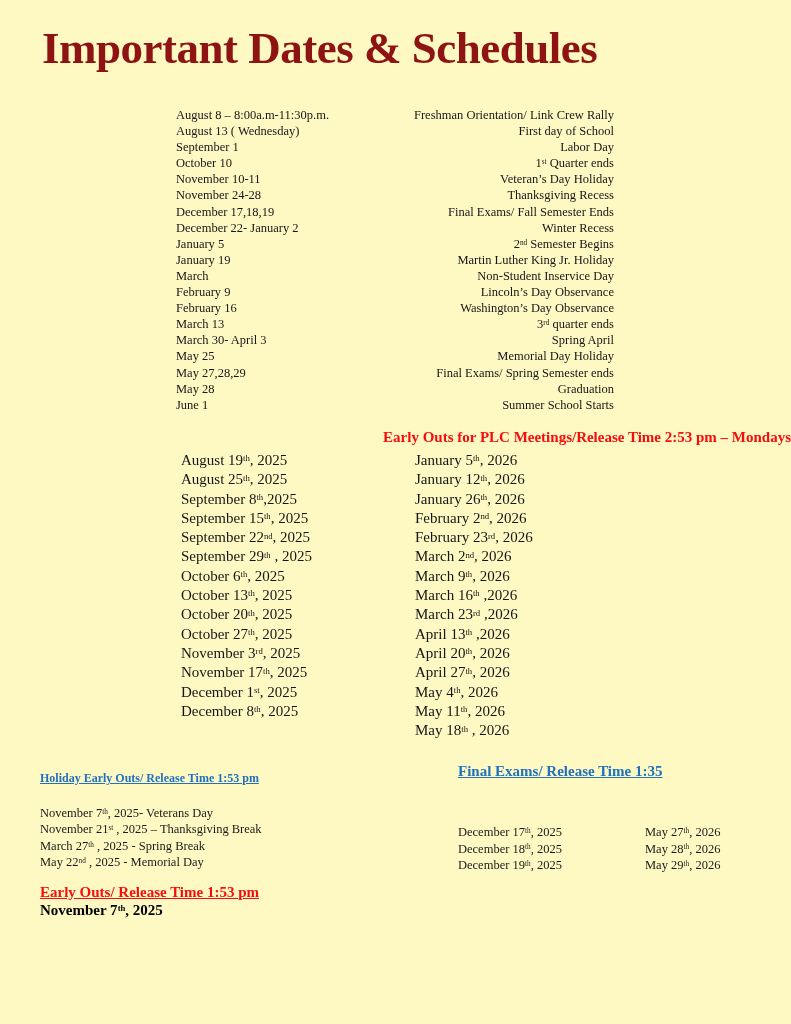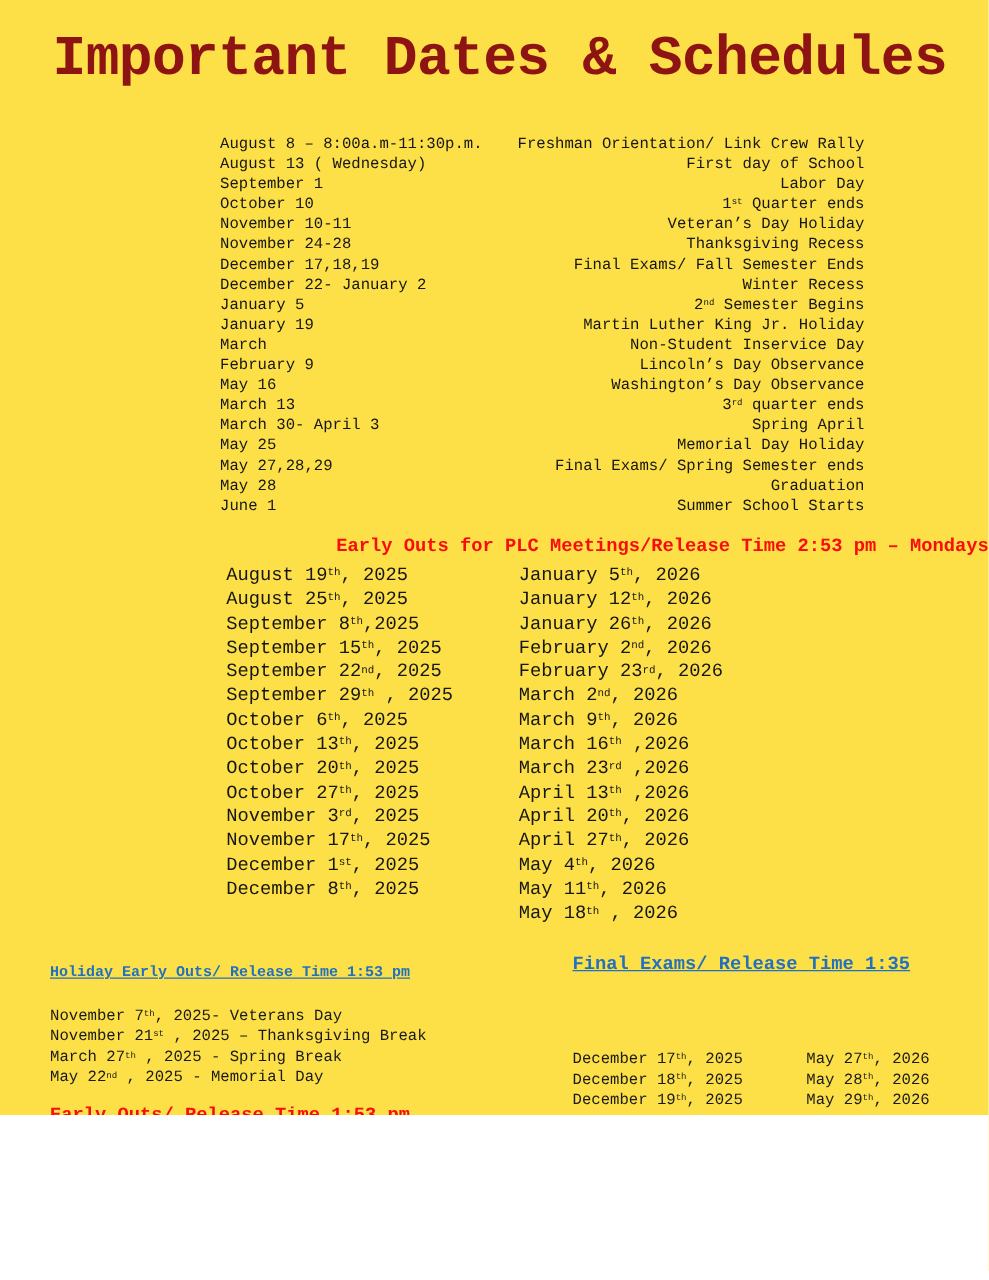--- a/index.html
+++ b/index.html
@@ -1,21 +1,21 @@
 <!DOCTYPE html>
 <html style="--title_red: #8e1414; --bright_red: #f70d0d; --blue: #2270c0;"><head>
 <meta charset="utf-8">
 <style>
   html, body { margin: 0; padding: 0; background: #ffffff; }
   .page {
     position: relative;
     width: 791px;
-    height: 892px;
-    background: #fde047;
-    font-family: Liberation Mono, monospace;
+    height: 1024px;
+    background: #fef9c3;
+    font-family: Liberation Serif, serif;
     color: #1a1a1a;
     overflow: hidden;
   }
   sup {
     font-size: 0.58em;
     vertical-align: baseline;
     position: relative;
     top: -0.42em;
     line-height: 0;
   }
@@ -80,21 +80,21 @@
     position: absolute;
     left: 458px;
     top: 763px;
     font-size: 12.5px;
   }
   .fe-heading {
     font-size: 15px;
     font-weight: 700;
     color: var(--blue, #2270c0);
     text-decoration: underline;
-    margin-bottom: 59px;
+    margin-bottom: 44px;
     white-space: nowrap;
   }
   .fe-row { display: flex; line-height: 16.5px; white-space: nowrap; }
   .fe-fall { flex: 0 0 187px; width: 187px; }
   .early-outs {
     position: absolute;
     left: 40px;
     top: 884px;
     font-size: 15px;
   }
@@ -174,21 +174,21 @@
         <span class="sdate">March</span>
         <span class="sevent">Non-Student Inservice Day</span>
       </div>
 
       <div class="srow">
         <span class="sdate">February 9</span>
         <span class="sevent">Lincoln’s Day Observance</span>
       </div>
 
       <div class="srow">
-        <span class="sdate">May 16</span>
+        <span class="sdate">February 16</span>
         <span class="sevent">Washington’s Day Observance</span>
       </div>
 
       <div class="srow">
         <span class="sdate">March 13</span>
         <span class="sevent">3<sup>rd</sup> quarter ends</span>
       </div>
 
       <div class="srow">
         <span class="sdate">March 30- April 3</span>

